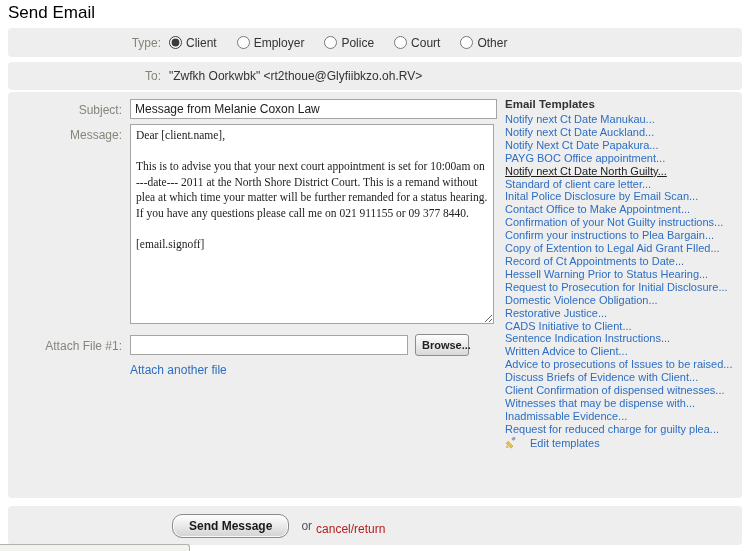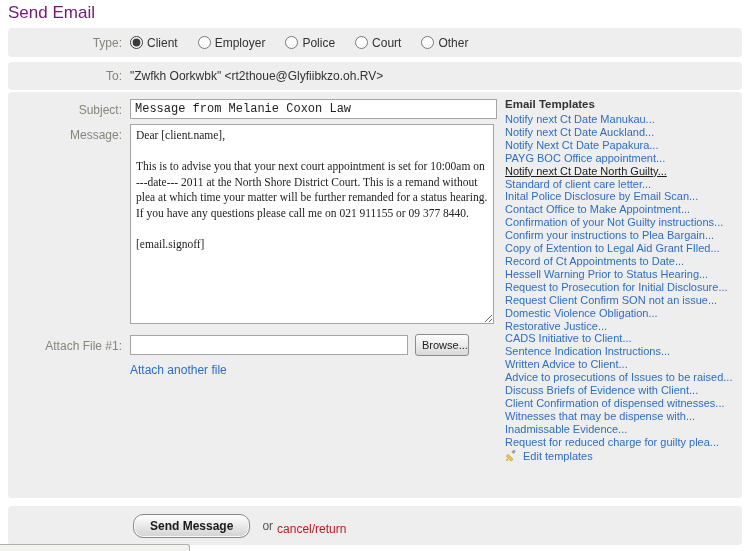--- a/index.html
+++ b/index.html
@@ -5,25 +5,25 @@
   * { box-sizing: border-box; }
   html,body { margin:0; padding:0; }
   body {
     width:750px; height:551px; position:relative; overflow:hidden;
     background:#ffffff;
     font-family:"Liberation Sans","DejaVu Sans",sans-serif;
     font-size:12px; color:#333;
   }
   .page-title {
     position:absolute; left:8px; top:3px;
-    font-size:17px; color:#701a75; font-weight:400;
+    font-size:17px; color:#000000; font-weight:400;
   }
   .panel {
     position:absolute; left:8px; width:734px;
-    background:#eeeeee; border-radius:4px;
+    background:#eeeeee; border-radius:4px;padding-left:39px;
   }
   .row-type { top:28px; height:29px; display:flex; align-items:center; }
   .row-to   { top:62px; height:28px; display:flex; align-items:center; }
   .row-main { top:92px; height:406px; }
   .row-footer { top:506px; height:39px; display:flex; align-items:center; }
 
   .field-label {
     color:#85857b; width:114px; text-align:right; flex:0 0 auto;
     font-size:12px;
   }
@@ -32,51 +32,51 @@
     color:#85857b; font-size:12px;
   }
   .radio-group { display:flex; align-items:center; margin-left:8px; gap:20px; }
   .radio-opt { display:flex; align-items:center; gap:4px; color:#333; cursor:default; }
   .radio-opt input { margin:0; width:13px; height:13px; accent-color:#3a3a3a; }
 
   .to-value { margin-left:8px; color:#333; }
 
   .txt-input {
     position:absolute; border:1px solid #a5a5a5; background:#fff;
-    font-family:Liberation Mono, monospace;
+    font-family:Liberation Sans, sans-serif;
     font-size:12px; color:#222; padding:2px 4px; border-radius:0;
   }
   #subject-input { left:122px; top:7px;  width:367px; height:20px; }
   #attach-input  { left:122px; top:243px; width:278px; height:20px; }
 
   #message-textarea {
     position:absolute; left:122px; top:32px; width:364px; height:200px;
     border:1px solid #a5a5a5; background:#fff; padding:3px 5px;
     font-family:Liberation Serif, serif;
     font-size:11.5px; line-height:15.5px; color:#222;
   }
   .browse-btn {
     position:absolute; left:407px; top:242px; width:54px; height:22px;
     background:linear-gradient(#fefefe,#d9d9d9);
     border:1px solid #8c8c8c; border-radius:3px;
-    font-size:11px; color:#222; font-family:inherit;
+    font-size:11px; color:#222; font-family:inherit;font-weight:bold;
   }
   .link { color:#2d6ec3; text-decoration:none; cursor:pointer; }
   #attach-another { position:absolute; left:122px; top:271px; font-size:12px; }
 
   .templates {
     position:absolute; left:497px; top:6px; width:237px;
   }
   .templates-heading { font-weight:bold; font-size:11.5px; color:#333; margin-bottom:3px; }
   .tpl-item {
     display:block; font-size:11px; line-height:12.9px;
     color:#2d6ec3; white-space:nowrap; text-decoration:none; cursor:pointer;
   }
   .tpl-item.selected { color:#1c1c1c; text-decoration:underline; }
-  .edit-templates { display:flex; align-items:center; gap:6px; margin-top:1px; }
+  .edit-templates { display:flex; align-items:center; gap:13px; margin-top:1px; }
   .edit-templates a { font-size:11px; }
 
   .send-btn {
     margin-left:125px; height:24px; padding:0 16px;
     background:linear-gradient(#ffffff,#d2d2d2);
     border:1px solid #8a8a8a; border-radius:10px;
     box-shadow:inset 0 0 0 1px #fafafa;
     font-family:inherit; font-size:12px; font-weight:bold; color:#1a1a1a;
   }
   .or-text { margin-left:12px; color:#555; }
@@ -172,21 +172,20 @@
         <a class="tpl-item">Confirm your instructions to Plea Bargain...</a>
 
         <a class="tpl-item">Copy of Extention to Legal Aid Grant FIled...</a>
 
         <a class="tpl-item">Record of Ct Appointments to Date...</a>
 
         <a class="tpl-item">Hessell Warning Prior to Status Hearing...</a>
 
         <a class="tpl-item">Request to Prosecution for Initial Disclosure...</a>
 
-        <a class="tpl-item">Request Client Confirm SON not an issue...</a>
 
         <a class="tpl-item">Domestic Violence Obligation...</a>
 
         <a class="tpl-item">Restorative Justice...</a>
 
         <a class="tpl-item">CADS Initiative to Client...</a>
 
         <a class="tpl-item">Sentence Indication Instructions...</a>
 
         <a class="tpl-item">Written Advice to Client...</a>

